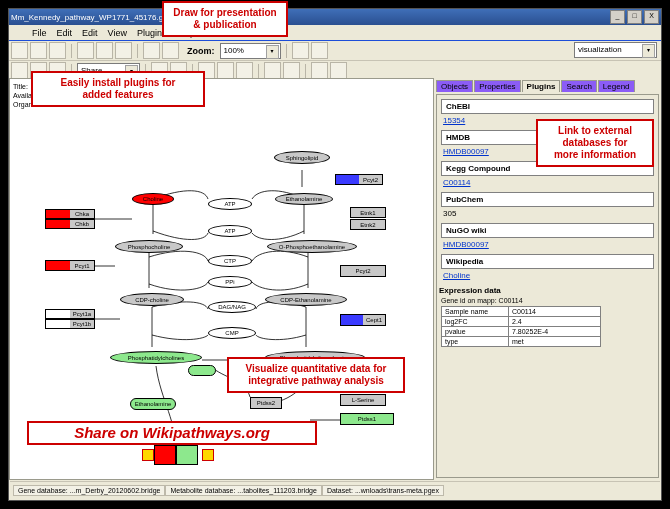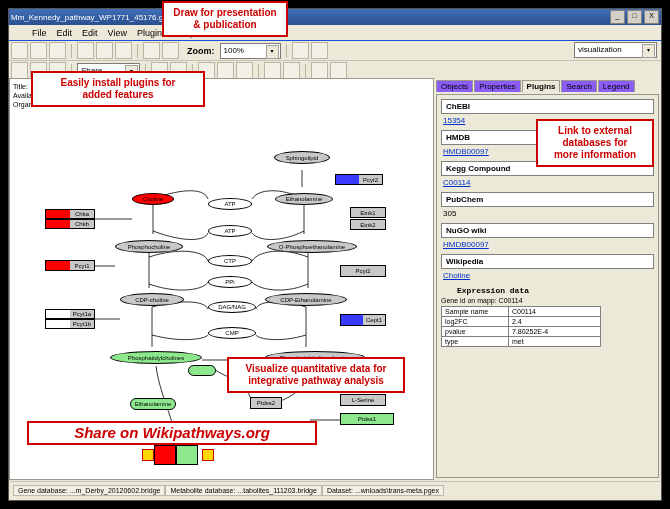--- a/index.html
+++ b/index.html
@@ -49,21 +49,21 @@
   svg.edges{position:absolute;left:0;top:0;}
 
   
   .tabs{display:flex;font-size:8px;padding:2px 0 0 2px;gap:1px;}
   .tab{border:1px solid #9a9a8c;border-bottom:none;background:#8b5cf6;padding:1px 4px;}
   .tab.active{background:#ece9d8;font-weight:bold;}
   .tabbody{position:absolute;left:2px;right:2px;top:16px;bottom:2px;background:#ece9d8;border:1px solid #9a9a8c;overflow:hidden;font-size:8px;}
   .dbhead{margin:4px 4px 0 4px;background:#fff;border:1px solid #808080;padding:2px 4px;font-weight:bold;font-size:8px;}
   .dblink{margin:2px 6px 5px 6px;color:#0033cc;text-decoration:underline;font-size:8px;}
   .dbtext{margin:2px 6px 5px 6px;font-size:8px;}
-  .exprhead{margin:6px 4px 2px 20px;font-weight:bold;font-size:8px;font-family:Liberation Mono, monospace;}
+  .exprhead{margin:6px 4px 2px 2px;font-weight:bold;font-size:8px;}
   .geneid{margin:2px 4px;font-size:7px;}
   table.expr{margin:2px 4px;border-collapse:collapse;font-size:7px;width:160px;}
   table.expr td{border:1px solid #808080;padding:1px 3px;background:#fff;}
   table.expr td.k{width:60px;}
 
   
   .status{position:absolute;left:1px;right:1px;bottom:1px;height:17px;background:#ece9d8;border-top:1px solid #c7c3b4;font-size:7px;display:flex;align-items:center;padding-left:3px;}
   .status .cell{border:1px solid #bdb9aa;padding:1px 4px;background:#f3f1e6;}
 
   

